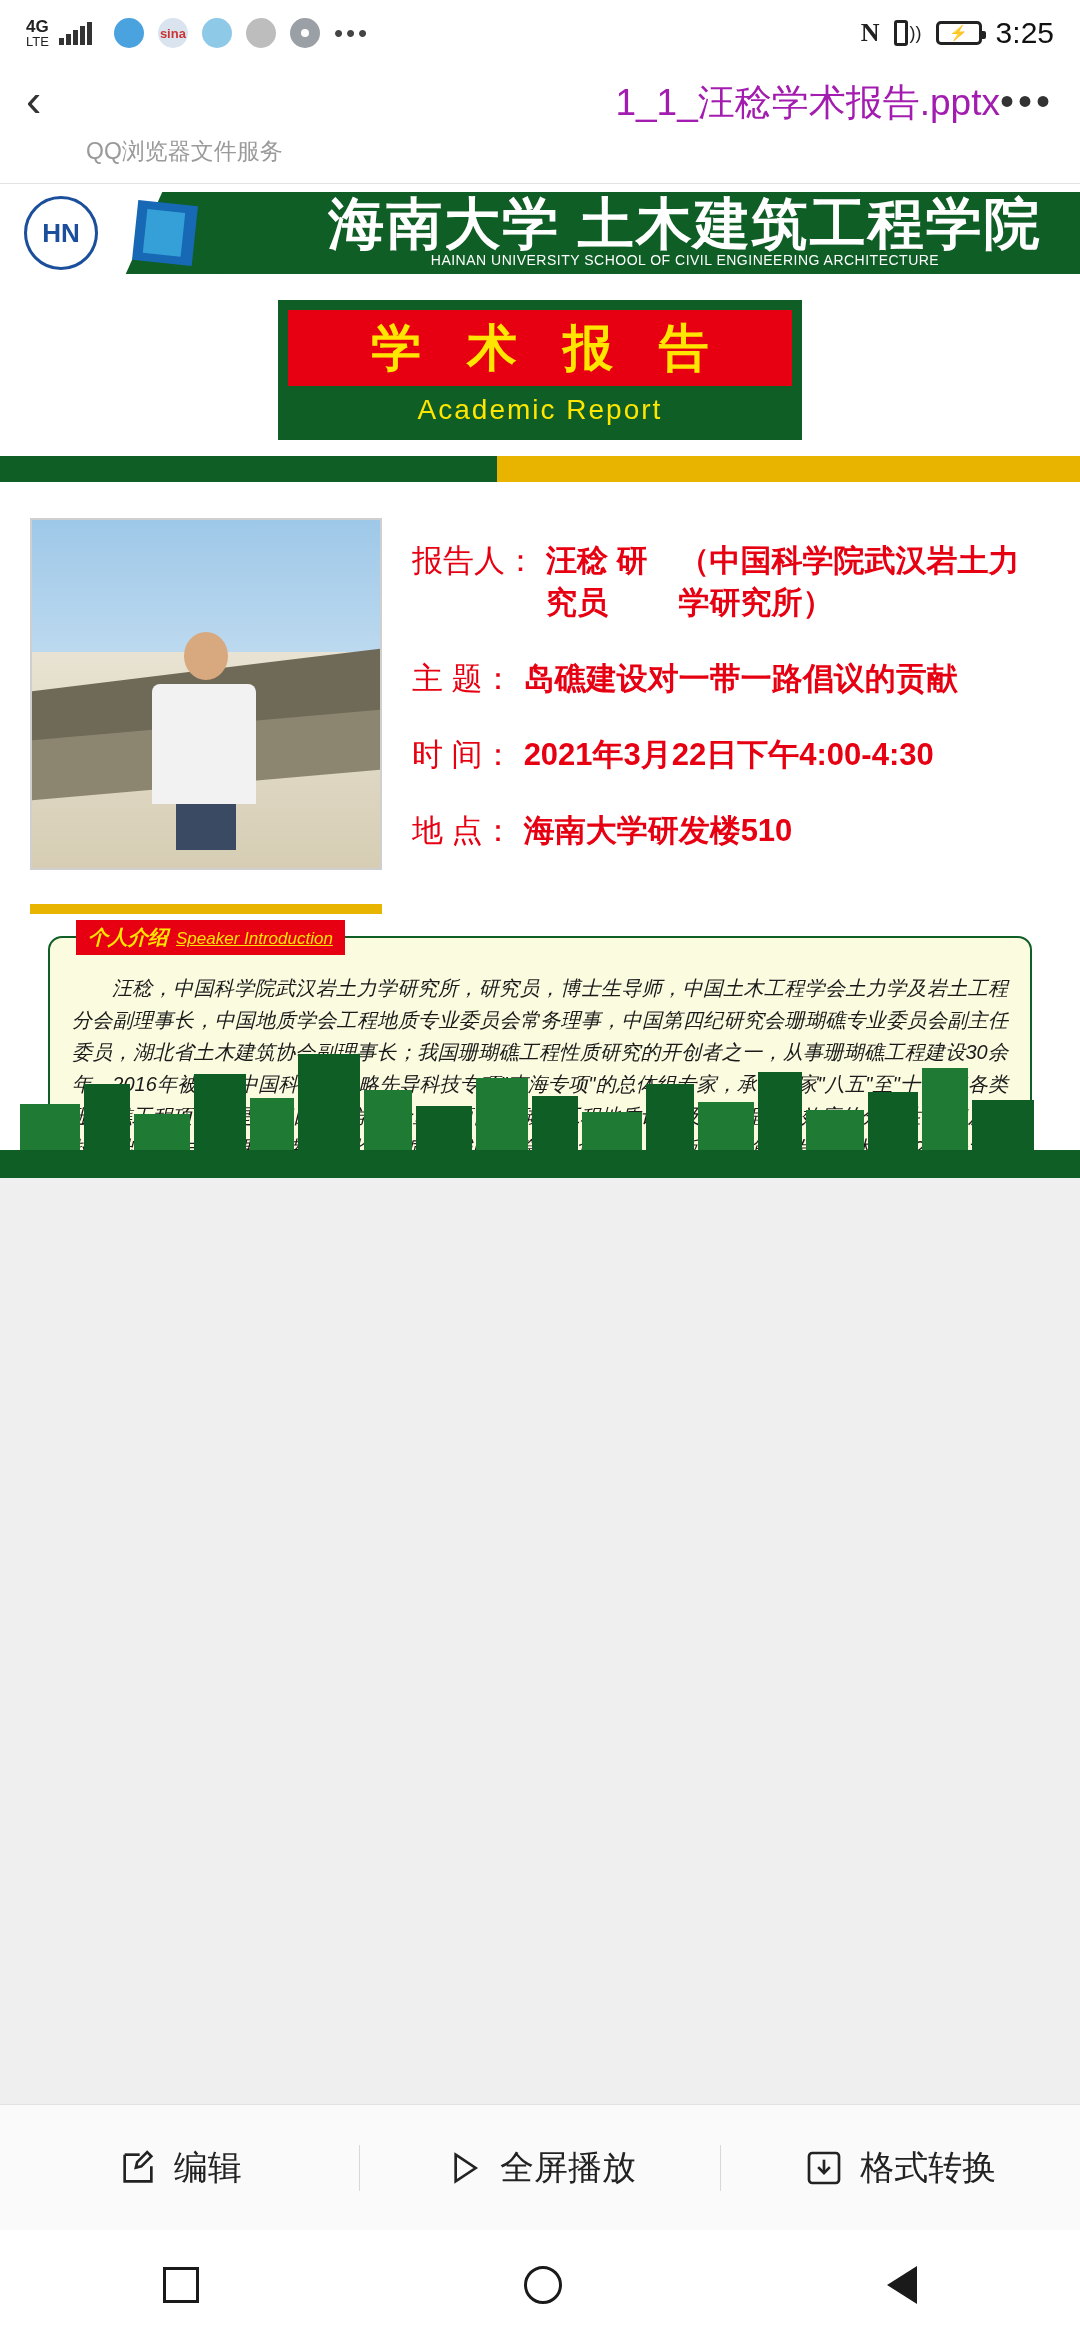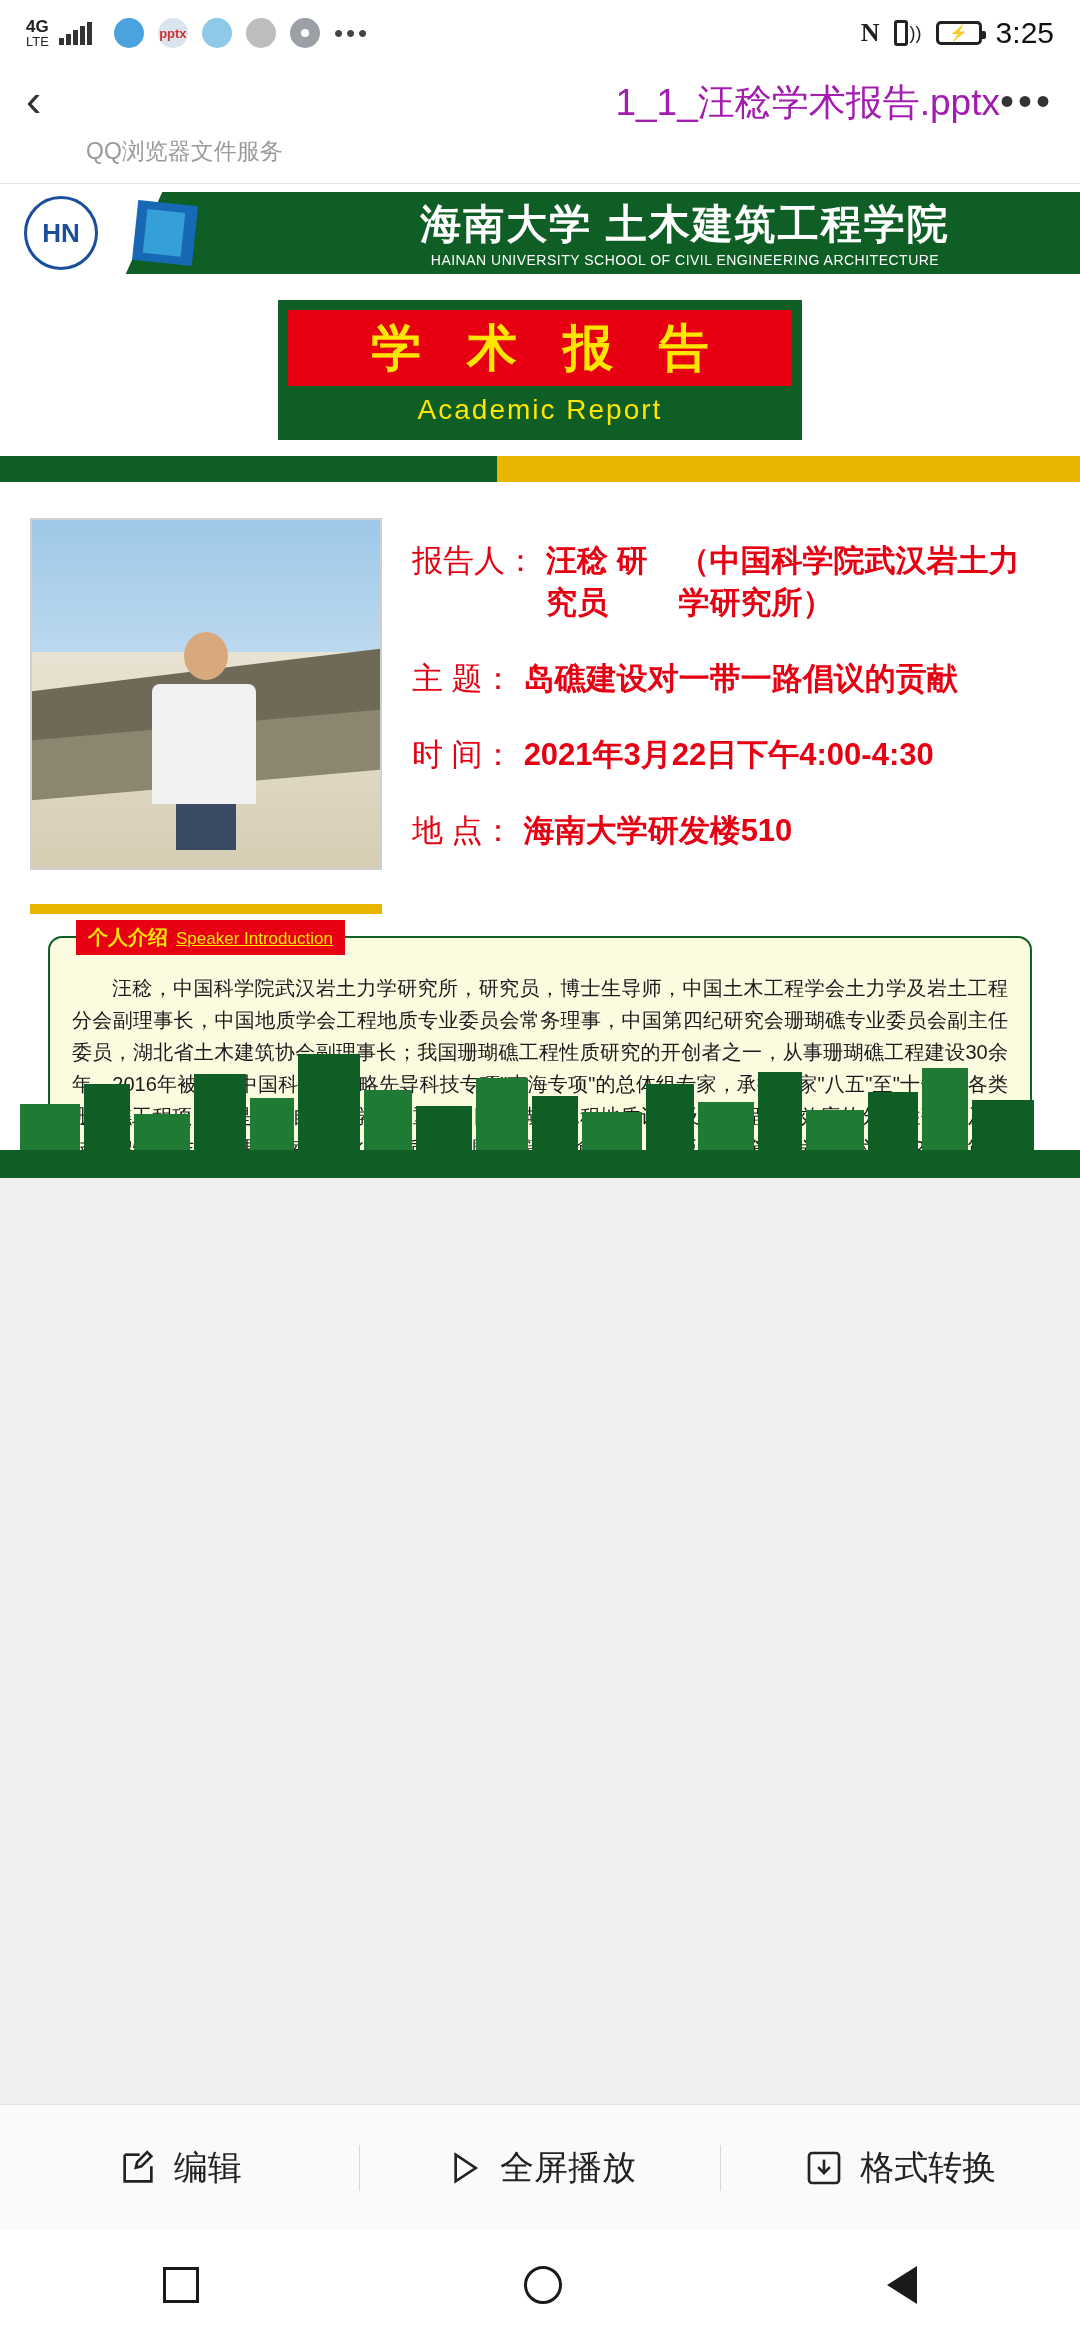--- a/index.html
+++ b/index.html
@@ -55,21 +55,21 @@
   .slide { width: 1080px; height: 995px; background:#ffffff; position: relative; overflow:hidden; border-top: 1px solid #e2e2e2; }
 
   
   .slide-header { height: 98px; display:flex; align-items:center; position:relative; }
   .hn-logo { width: 74px; height: 74px; border-radius: 50%; background:#fff; border: 3px solid #1b4f9c; margin-left: 24px; display:flex; align-items:center; justify-content:center; color:#1b4f9c; font-weight:700; font-size:26px; position:relative; z-index:3; }
   .sec-logo { width: 78px; height: 74px; margin-left: 28px; position:relative; z-index:3; display:flex; align-items:center; justify-content:center; }
   .sec-logo .sq { width: 60px; height: 60px; background:#1769b5; transform: rotate(6deg); position:relative; }
   .sec-logo .sq::after { content:""; position:absolute; left:10px; top:8px; width:38px; height:44px; background:#35a0d8; }
   .hdr-green { position:absolute; left: 200px; right: 0; top: 8px; height: 82px; background:#0e5e25; display:flex; flex-direction:column; justify-content:center; padding-left: 90px; }
   .hdr-green::before { content:""; position:absolute; left:-56px; top:0; width:90px; height:82px; background:#0e5e25; transform: skewX(-24deg); }
-  .hdr-cn { color:#ffffff; font-size: 41px; font-weight: 700; letter-spacing: 2px; line-height: 50px; text-align:center; }
+  .hdr-cn { color:#ffffff; font-size: 56px; font-weight: 700; letter-spacing: 2px; line-height: 50px; text-align:center; }
   .hdr-en { color:#ffffff; font-size: 14px; letter-spacing: .5px; text-align:center; margin-top: 3px; }
 
   
   .ar-wrap { margin: 18px auto 0 auto; width: 524px; background:#0e5e25; padding: 10px; }
   .ar-red { background:#e60012; height: 76px; display:flex; align-items:center; justify-content:center; }
   .ar-red span { color:#ffe600; font-size: 50px; font-weight:700; letter-spacing: 16px; text-indent: 16px; text-align: center; }
   .ar-en { color:#ffe600; font-size: 28px; text-align:center; padding: 8px 0 4px; letter-spacing: 2px; }
 
   
   .stripe { margin-top: 16px; height: 26px; display:flex; }
@@ -87,21 +87,21 @@
   .photo .person .legs { width: 60px; height: 46px; background:#3a4a63; margin: 0 auto; }
   .info-text { flex:1; padding-left: 30px; padding-top: 22px; }
   .line { display:flex; align-items:baseline; margin-bottom: 34px; }
   .lbl { color:#e60012; font-size: 31px; font-weight: 400; white-space: nowrap; }
   .val { color:#e60012; font-size: 31px; font-weight: 700; margin-left: 10px; }
 
   
   .photo-rule { margin: 18px 0 0 30px; width: 352px; height: 10px; background:#e8b400; }
 
   
-  .card { margin: 22px 48px 0 48px; border: 2px solid #0e5e25; border-radius: 14px; background:#fbfbe0; position:relative; padding: 34px 22px 20px 22px; }
+  .card { margin: 22px 48px 0 48px; border: 2px solid #0e5e25; border-radius: 14px; background:#fbfbe0; position:relative; padding: 34px 22px 20px 22px; font-style: italic; }
   .card-tag { position:absolute; left: 26px; top: -18px; background:#e60012; padding: 4px 12px; display:flex; align-items:baseline; gap: 8px; }
   .card-tag .cn { color:#ffe600; font-size: 20px; font-weight:700; }
   .card-tag .en { color:#ffe600; font-size: 17px; text-decoration: underline; }
   .card-body { color:#1a1a1a; font-size: 20px; line-height: 32px; text-align: justify; text-indent: 40px; }
 
   
   .skyline { position:absolute; left:0; right:0; bottom:0; height: 130px; }
   .sky-band { position:absolute; left:0; right:0; bottom:0; height: 28px; background:#0e5e25; }
   .bld { position:absolute; bottom: 28px; background:#1f7a34; }
   .bld.dark { background:#0e5e25; }
@@ -132,21 +132,21 @@
       </div>
       <div class="bars">
           <i></i>
           <i></i>
           <i></i>
           <i></i>
           <i></i>
         </div>
       <div class="sb-icons">
         <span class="dot-icon ic-blue"></span>
-        <span class="dot-icon ic-sina">pptx</span>
+        <span class="dot-icon ic-sina">sina</span>
         <span class="dot-icon ic-green"></span>
         <span class="dot-icon ic-gray"></span>
         <span class="dot-icon ic-circle-dot"></span>
         <span class="ellipsis-s">•••</span>
       </div>
     </div>
     <div class="sb-right">
       <span class="nfc">N</span>
       <span class="vibrate">
           <span class="phone"></span>

